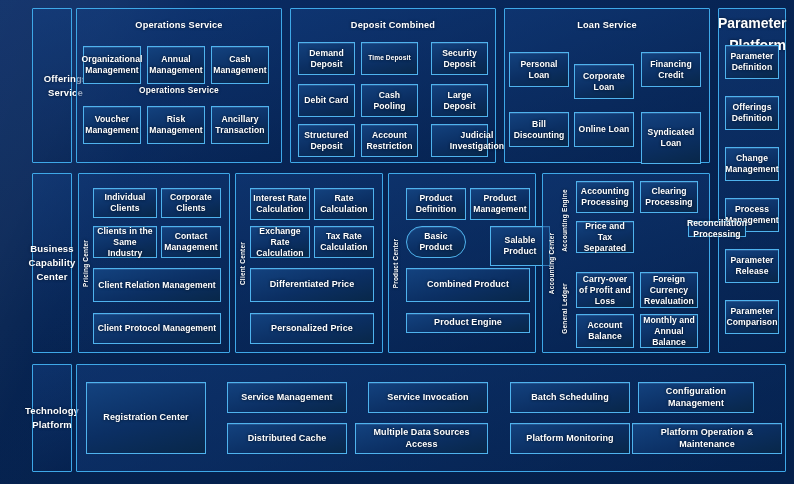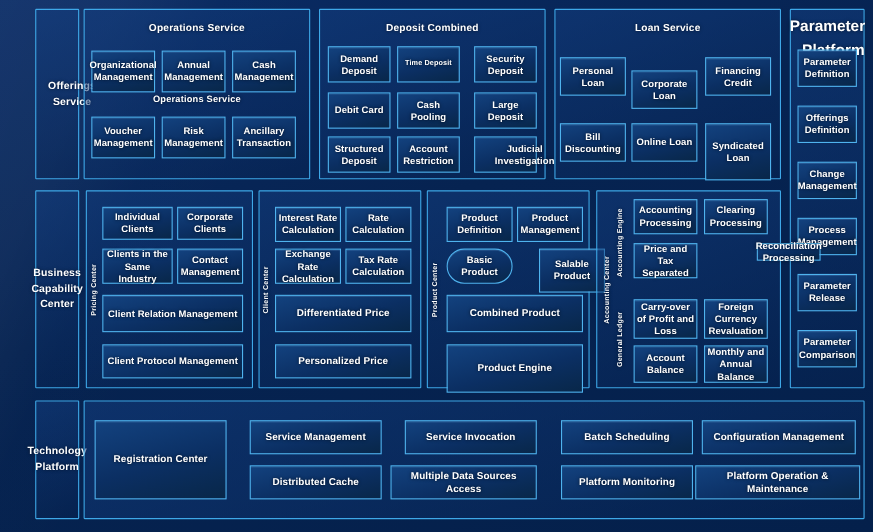--- a/index.html
+++ b/index.html
@@ -178,21 +178,21 @@
 
   <div class="panel" style="left:388px; top:173px; width:148px; height:180px;"></div>
   <div class="vlabel" style="left:389px; top:173px; width:14px; height:180px;">
     <span>Product Center</span>
   </div>
   <div class="box" style="left:406px; top:188px; width:60px; height:32px;">Product Definition</div>
   <div class="box" style="left:470px; top:188px; width:60px; height:32px;">Product Management</div>
   <div class="box" style="left:406px; top:226px; width:60px; height:32px;border-radius:16px;">Basic Product</div>
   <div class="box" style="left:470px; top:226px; width:60px; height:40px;margin-left:20px;">Salable Product</div>
   <div class="box wide" style="left:406px; top:268px; width:124px; height:34px;">Combined Product</div>
-  <div class="box wide" style="left:406px; top:313px; width:124px; height:44px;">Product Engine</div>
+  <div class="box wide" style="left:406px; top:313px; width:124px; height:20px;">Product Engine</div>
 
   <div class="panel" style="left:542px; top:173px; width:168px; height:180px;"></div>
   <div class="vlabel" style="left:545px; top:173px; width:13px; height:180px;">
     <span>Accounting Center</span>
   </div>
   <div class="vlabel" style="left:558px; top:176px; width:13px; height:88px;">
     <span>Accounting Engine</span>
   </div>
   <div class="vlabel" style="left:558px; top:264px; width:13px; height:88px;">
     <span>General Ledger</span>
@@ -223,16 +223,16 @@
 
   <div class="box wide" style="left:227px; top:382px; width:120px; height:31px;">Service Management</div>
   <div class="box wide" style="left:227px; top:423px; width:120px; height:31px;">Distributed Cache</div>
 
   <div class="box wide" style="left:368px; top:382px; width:120px; height:31px;">Service Invocation</div>
   <div class="box wide" style="left:355px; top:423px; width:133px; height:31px;">Multiple Data Sources Access</div>
 
   <div class="box wide" style="left:510px; top:382px; width:120px; height:31px;">Batch Scheduling</div>
   <div class="box wide" style="left:510px; top:423px; width:120px; height:31px;">Platform Monitoring</div>
 
-  <div class="box wide" style="left:638px; top:382px; width:140px; height:31px;">Configuration Management</div>
+  <div class="box wide" style="left:638px; top:382px; width:116px; height:31px;">Configuration Management</div>
   <div class="box wide" style="left:632px; top:423px; width:150px; height:31px;">Platform Operation &amp; Maintenance</div>
 
 </div>
 
 </body></html>

